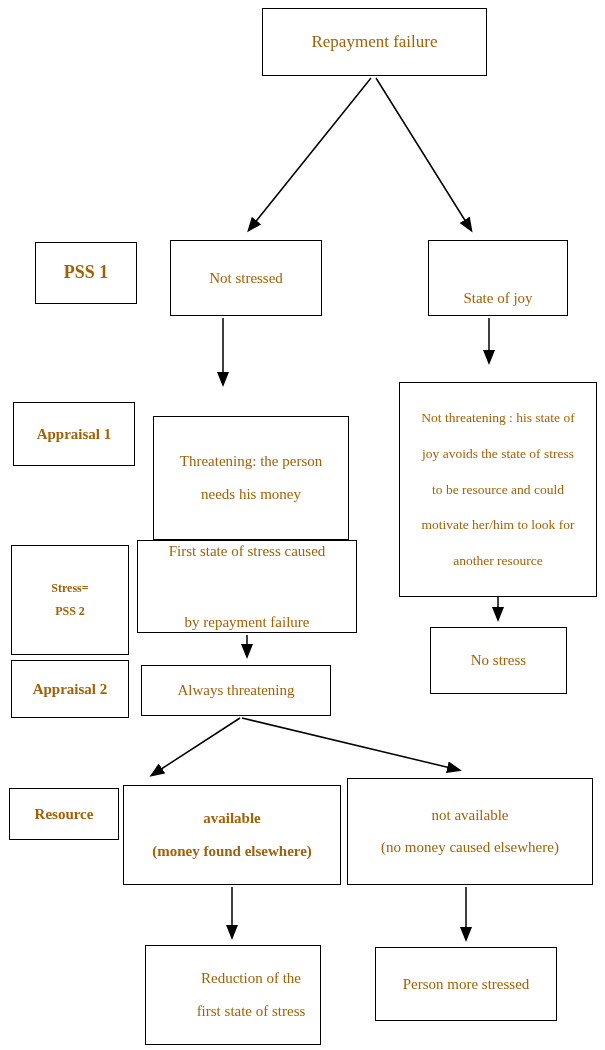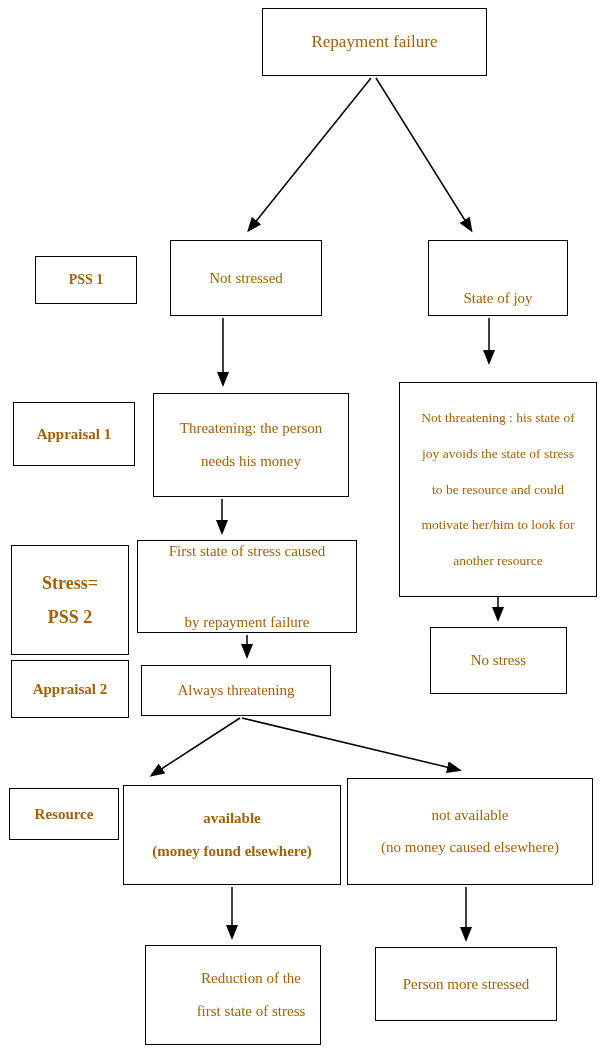--- a/index.html
+++ b/index.html
@@ -23,27 +23,27 @@
     align-items: center;
     text-align: center;
     font-size: 15px;
     line-height: 2.2;
   }
   .box .line { display: block; white-space: nowrap; }
   .bold { font-weight: bold; }
 
   
   .b-repayment   { left: 262px; top: 8px;   width: 225px; height: 68px;  font-size: 17px; }
-  .b-pss1        { left: 35px;  top: 256px; width: 102px; height: 48px;  font-size: 14px; }
+  .b-pss1        { left: 35px;  top: 242px; width: 102px; height: 62px;  font-size: 18px; }
   .b-notstressed { left: 170px; top: 240px; width: 152px; height: 76px; }
   .b-joy         { left: 428px; top: 240px; width: 140px; height: 76px; justify-content: flex-end; }
   .b-appraisal1  { left: 13px;  top: 402px; width: 122px; height: 64px; }
-  .b-threat      { left: 153px; top: 393px; width: 196px; height: 104px; }
+  .b-threat      { left: 153px; top: 416px; width: 196px; height: 124px; }
   .b-notthreat   { left: 399px; top: 370px; width: 198px; height: 215px; font-size: 13.5px; line-height: 2.65; margin-top: 12px; }
-  .b-stresspss2  { left: 11px;  top: 545px; width: 118px; height: 110px; font-size: 18px; line-height: 1.9; }
+  .b-stresspss2  { left: 11px;  top: 545px; width: 118px; height: 110px; font-size: 12px; line-height: 1.9; }
   .b-firststate  { left: 137px; top: 540px; width: 220px; height: 93px; gap: 38px; }
   .b-appraisal2  { left: 11px;  top: 660px; width: 118px; height: 58px; }
   .b-always      { left: 141px; top: 665px; width: 190px; height: 51px; }
   .b-nostress    { left: 430px; top: 627px; width: 137px; height: 67px; }
   .b-resource    { left: 9px;   top: 788px; width: 110px; height: 52px; }
   .b-available   { left: 123px; top: 785px; width: 218px; height: 100px; font-weight: bold; }
   .b-notavail    { left: 347px; top: 778px; width: 246px; height: 107px; line-height: 2.1; }
   .b-reduction   { left: 145px; top: 945px; width: 176px; height: 100px; padding-left: 36px; }
   .b-morestress  { left: 375px; top: 947px; width: 182px; height: 74px; }
 

